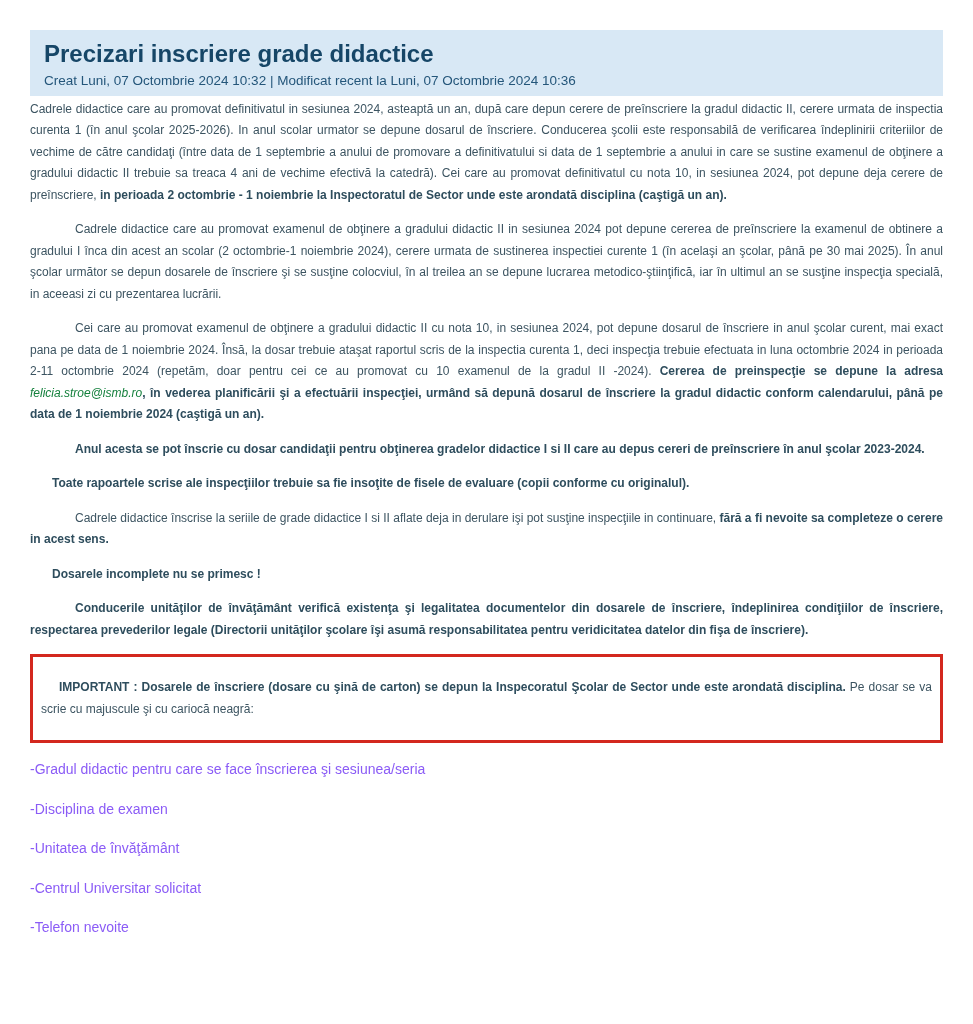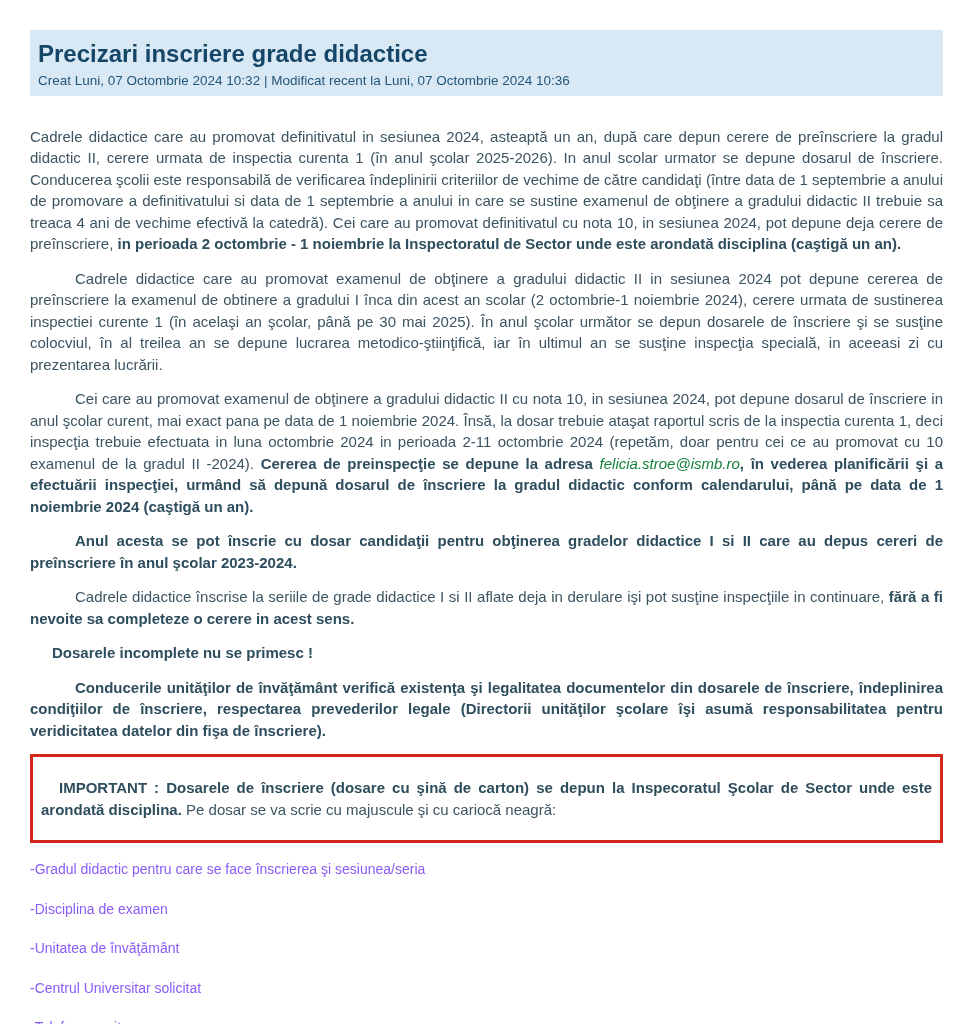--- a/index.html
+++ b/index.html
@@ -7,38 +7,38 @@
   body {
     font-family: "Liberation Sans", "DejaVu Sans", sans-serif;
     color: #3c5461;
     width: 973px;
   }
   .content {
     padding: 30px 30px 10px 30px;
   }
   .header-block {
     background: #d8e8f5;
-    padding: 10px 14px 8px 8px;
-    margin-bottom: 30px;
+    padding: 10px 14px 8px 14px;
+    margin-bottom: 3px;
   }
   .page-title {
     margin: 0;
     font-size: 24px;
     line-height: 1.15;
     font-weight: bold;
     color: #164667;
   }
   .meta-line {
     margin-top: 5px;
     font-size: 13.5px;
     color: #24567a;
   }
   .body-text p {
     margin: 0 0 13px 0;
-    font-size: 15px;
+    font-size: 12px;
     line-height: 21.5px;
     text-align: justify;
   }
   .ind    { text-indent: 45px; }
   .ind-sm { text-indent: 22px; }
   .b      { font-weight: bold; color: #2e4d5d; }
   a.link {
     color: #15803d;
     text-decoration: none;
     cursor: pointer;
@@ -69,20 +69,21 @@
   <div class="header-block">
     <h1 class="page-title">Precizari inscriere grade didactice</h1>
     <div class="meta-line">Creat Luni, 07 Octombrie 2024 10:32 | Modificat recent la Luni, 07 Octombrie 2024 10:36</div>
   </div>
 
   <div class="body-text">
     <p><span>Cadrele didactice care au promovat definitivatul in sesiunea 2024, asteaptă un an, după care depun cerere de preînscriere la gradul didactic II, cerere urmata de inspectia curenta 1 (în anul şcolar 2025-2026). In anul scolar urmator se depune dosarul de înscriere. Conducerea şcolii este responsabilă  de verificarea îndeplinirii criteriilor de vechime de către candidaţi (între data de 1 septembrie a anului de promovare a definitivatului si data de 1 septembrie a anului in care se sustine examenul de obţinere a gradului didactic II trebuie sa treaca 4 ani de vechime efectivă la catedră). Cei care au promovat definitivatul cu nota 10, in sesiunea 2024, pot depune deja cerere de preînscriere, </span><span class="b">in perioada 2 octombrie  - 1 noiembrie la Inspectoratul de Sector unde este arondată disciplina (caştigă un an).</span></p>
     <p class="ind"><span>Cadrele didactice care au promovat examenul de obţinere a gradului didactic II in sesiunea 2024 pot depune cererea de preînscriere la examenul de obtinere a gradului I înca din acest an scolar (2 octombrie-1 noiembrie 2024), cerere urmata de sustinerea inspectiei curente 1 (în acelaşi an şcolar, până pe 30 mai 2025). În anul şcolar următor se depun dosarele de înscriere şi se susţine colocviul, în al treilea an se depune lucrarea metodico-ştiinţifică, iar în ultimul an se susţine inspecţia specială, in aceeasi zi cu prezentarea lucrării.</span></p>
     <p class="ind"><span>Cei care au promovat examenul de obţinere a gradului didactic II cu nota 10, in sesiunea 2024, pot depune dosarul de înscriere in anul şcolar curent, mai exact pana pe data de 1 noiembrie 2024. Însă, la dosar trebuie ataşat raportul scris de la inspectia curenta 1, deci inspecţia trebuie efectuata in luna octombrie 2024  in perioada 2-11 octombrie 2024 (repetăm, doar pentru cei ce au promovat cu 10 examenul de la gradul II -2024). </span><span class="b">Cererea de preinspecţie se depune la adresa  </span><a class="link" href="#">felicia.stroe@ismb.ro</a><span class="b">, în vederea planificării şi a efectuării inspecţiei, urmând să depună dosarul de înscriere la gradul didactic conform calendarului, până pe data de 1 noiembrie 2024 (caştigă un an).</span></p>
     <p class="ind"><span class="b">Anul acesta se pot înscrie cu dosar candidaţii pentru obţinerea gradelor didactice I si II care au depus cereri de preînscriere în anul şcolar 2023-2024.</span></p>
+    <p class="ind-sm"><span class="b">Toate rapoartele scrise ale inspecţiilor trebuie sa fie insoţite de fisele de evaluare (copii conforme cu originalul).</span></p>
     <p class="ind"><span>Cadrele didactice înscrise la seriile de grade didactice I si II aflate deja in derulare işi pot susţine inspecţiile in continuare, </span><span class="b">fără a fi nevoite sa completeze o cerere in acest sens.</span></p>
     <p class="ind-sm"><span class="b">Dosarele incomplete nu se primesc !</span></p>
     <p class="ind"><span class="b">Conducerile unităţilor de învăţământ verifică existenţa şi legalitatea documentelor din dosarele de înscriere, îndeplinirea condiţiilor de înscriere, respectarea prevederilor legale (Directorii unităţilor şcolare  îşi asumă responsabilitatea pentru veridicitatea datelor din fişa de înscriere).</span></p>
 
     <div class="important-box">
       <p><span class="b">IMPORTANT : Dosarele de înscriere (dosare cu şină de carton) se depun la Inspecoratul Şcolar de Sector unde este arondată disciplina.</span><span> Pe dosar se va scrie cu majuscule şi cu cariocă neagră:</span></p>
     </div>
 
     <div class="req-list">
       <div class="req-item">-Gradul didactic pentru care se face înscrierea şi sesiunea/seria</div>

